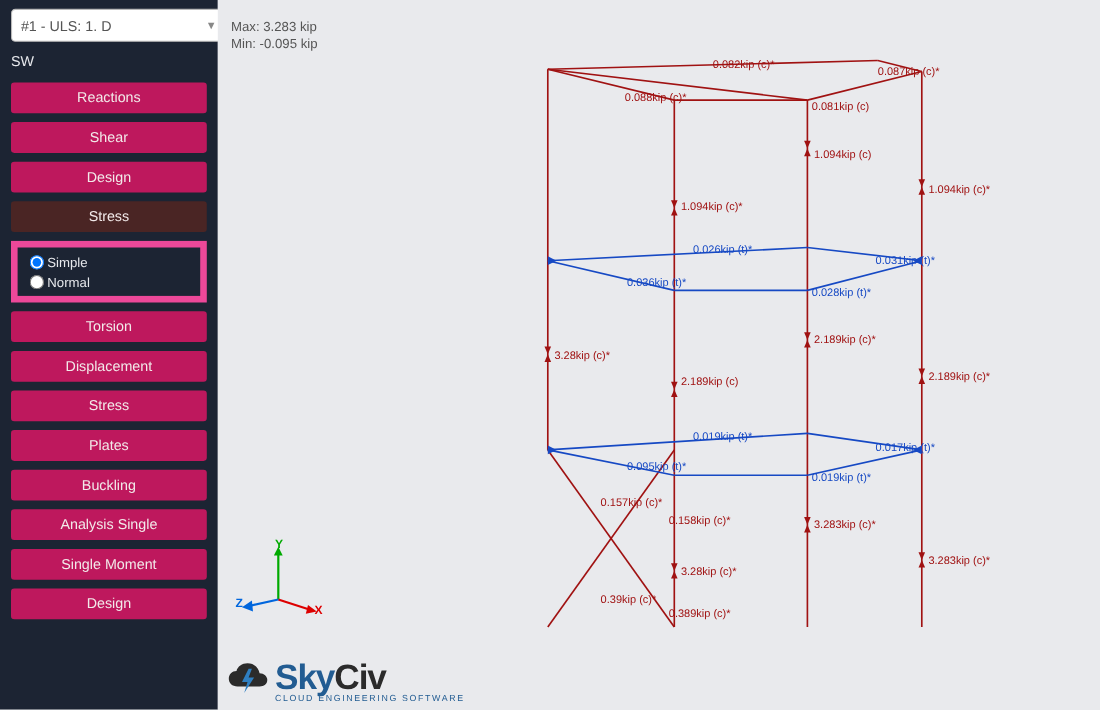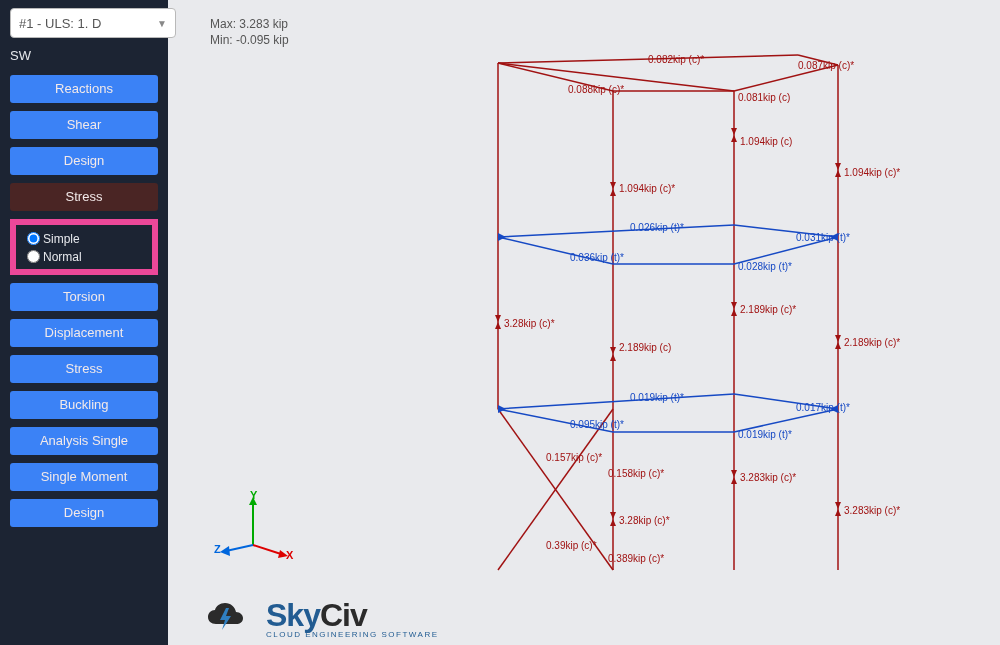--- a/index.html
+++ b/index.html
@@ -1,20 +1,20 @@
 <!DOCTYPE html>
 <html><head>
 <meta charset="utf-8">
 <style>
 html,body{margin:0;padding:0;width:1000px;height:645px;font-family:Arial,Helvetica,sans-serif;overflow:hidden;background:#e9eaed}
-.sidebar{position:absolute;left:0;top:0;width:168px;height:645px;background:#1c2433;box-sizing:border-box;padding:8px 10px}
+.sidebar{position:absolute;left:0;top:0;width:198px;height:645px;background:#1c2433;box-sizing:border-box;padding:8px 10px}
 .dropdown{width:100%;height:28px;background:#fff;border:1px solid #b9b9b9;border-radius:4px;font-size:13px;padding:0 8px;color:#555;display:flex;align-items:center;justify-content:space-between;cursor:pointer}
 .dropdown .caret{font-size:10px;color:#888}
 .sw-label{color:#e6e8ec;font-size:13px;margin:10px 0 12px}
-.btn{display:block;width:100%;height:28px;line-height:28px;background:#3b82f6;color:#f2e9e9;text-align:center;font-size:13px;border-radius:3px;margin-bottom:8px;cursor:pointer;user-select:none}
+.btn{display:block;width:100%;height:28px;line-height:28px;background:#be185d;color:#f2e9e9;text-align:center;font-size:13px;border-radius:3px;margin-bottom:8px;cursor:pointer;user-select:none}
 .btn.active{background:#4a2524}
 .radio-box{border:6px solid #ec4899;padding:4px 6px;margin-bottom:8px;color:#e6e8ec;font-size:12px}
 .radio-box label{display:block;line-height:16px;cursor:pointer}
 .radio-box input{vertical-align:-2px}
 .canvas{position:absolute;left:198px;top:0;right:0;bottom:0;background:#e9eaed}
 .stats{position:absolute;left:12px;top:16px;font-size:12px;color:#555}
 .stats div{line-height:16px}
 .axis-widget{position:absolute;left:20px;bottom:80px;width:70px;height:70px}
 .axis-label{position:absolute;font-size:11px;font-weight:bold}
 .logo{position:absolute;left:8px;bottom:6px}
@@ -42,20 +42,21 @@
   <div class="btn active">Stress</div>
 
   <div class="radio-box">
     <label><input type="radio" name="m" checked="" style=""><span>Simple</span></label>
     <label><input type="radio" name="m" style=""><span>Normal</span></label>
   </div>
 
   <div class="btn">Torsion</div>
   <div class="btn">Displacement</div>
   <div class="btn">Stress</div>
+  <div class="btn">Plates</div>
   <div class="btn">Buckling</div>
   <div class="btn">Analysis Single</div>
   <div class="btn">Single Moment</div>
   <div class="btn">Design</div>
 </div>
 
 <div class="canvas">
   <div class="stats">
     <div>Max: 3.283 kip</div>
     <div>Min: -0.095 kip</div>
@@ -160,21 +161,21 @@
       <polygon points="70,61 62,55 60,63" fill="#d00"></polygon>
       <line x1="35" y1="50" x2="8" y2="56" stroke="#06d" stroke-width="2"></line>
       <polygon points="2,57 11,51 12,61" fill="#06d"></polygon>
     </svg>
     <span class="axis-label" style="left:32px;top:-6px;color:#0a0">Y</span>
     <span class="axis-label" style="left:68px;top:54px;color:#d00">X</span>
     <span class="axis-label" style="left:-4px;top:48px;color:#06d">Z</span>
   </div>
 
   <div class="logo">
-    <div style="display:flex;align-items:center;gap:20px">
+    <div style="display:flex;align-items:center;gap:4px">
       <svg width="40" height="32">
         <path d="M10 22c-5 0-8-3-8-7 0-4 3-7 7-7 1-4 5-7 10-7 6 0 10 4 11 9 4 0 7 3 7 6 0 4-3 6-7 6H10z" fill="#2b2b2b"></path>
         <path d="M20 6l-6 12h5l-3 10 9-14h-5l3-8z" fill="#2f7fc1"></path>
       </svg>
       <div>
         <div class="brand"><span class="sky">Sky</span><span>Civ</span></div>
         <div class="tag">CLOUD ENGINEERING SOFTWARE</div>
       </div>
     </div>
   </div>

